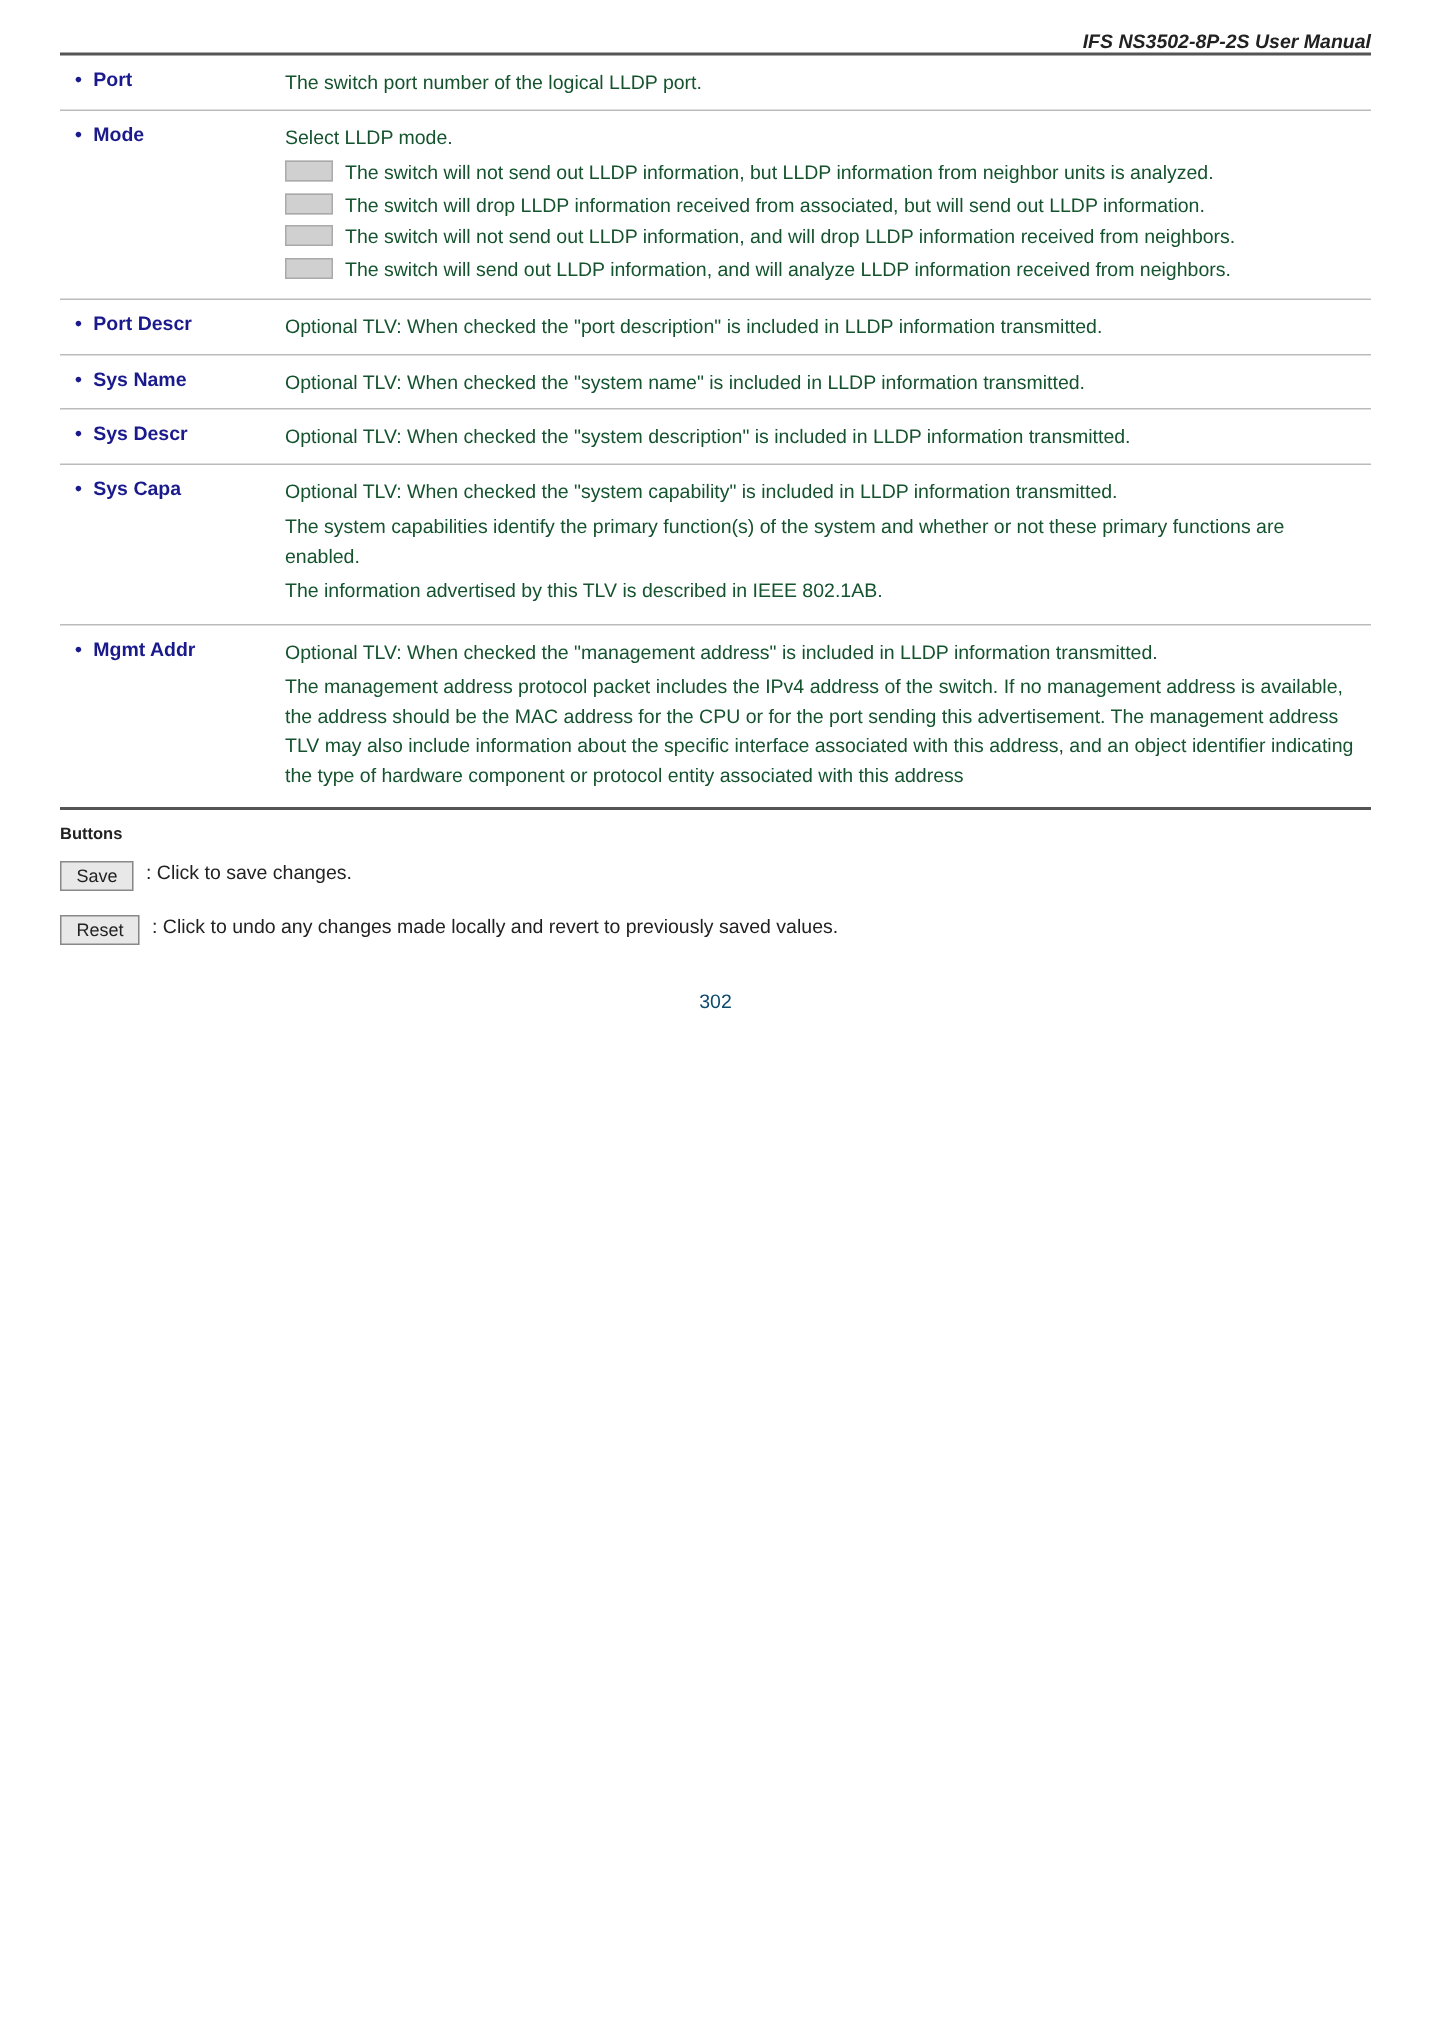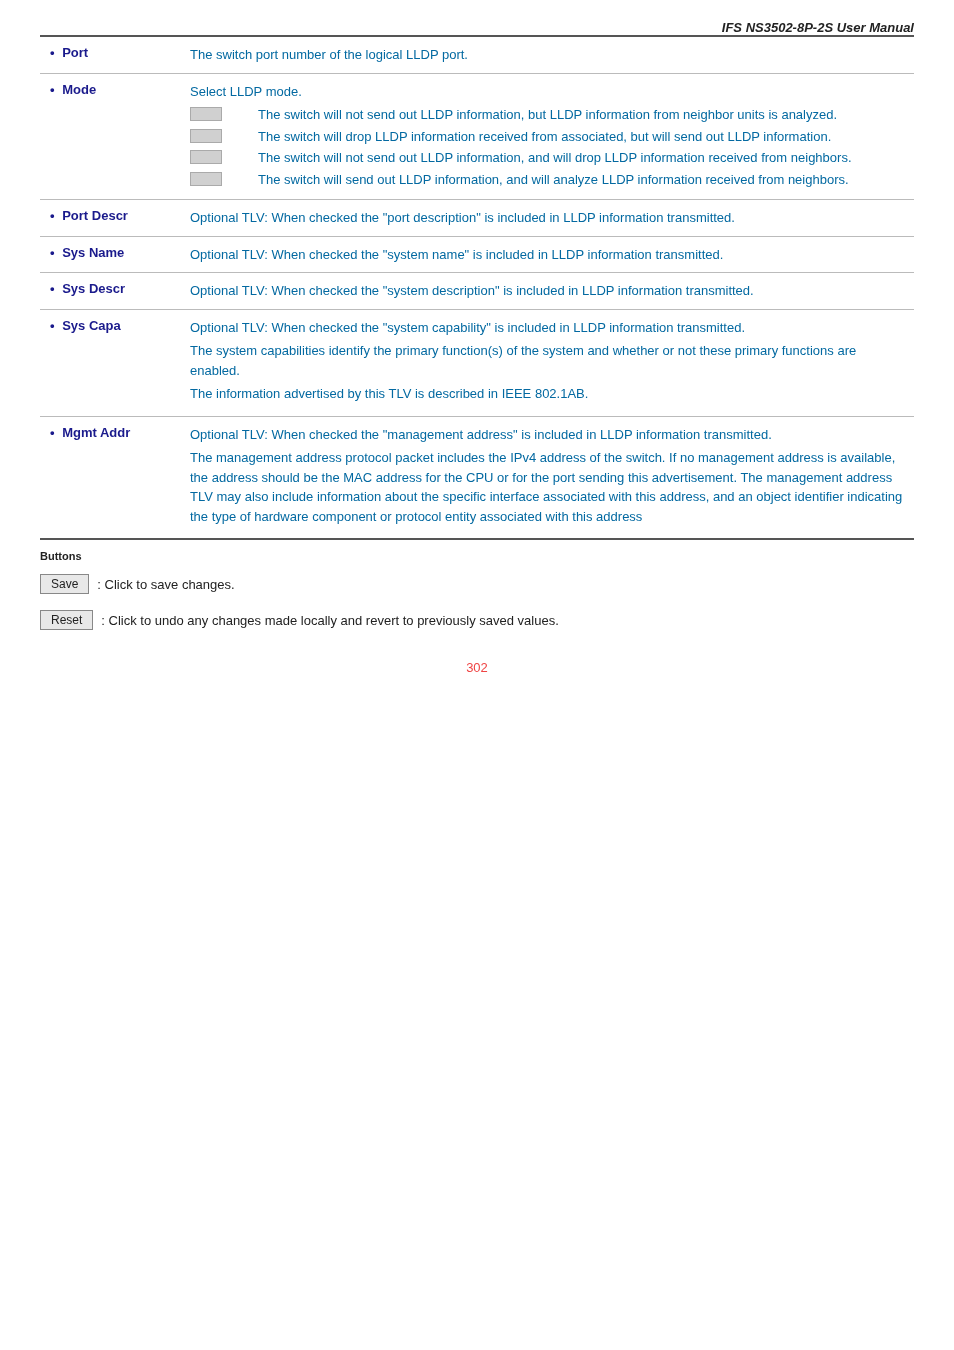--- a/index.html
+++ b/index.html
@@ -39,28 +39,27 @@
       width: 140px;
       font-weight: bold;
       color: #1a1a8c;
       white-space: nowrap;
     }
     td.label-cell .bullet {
       color: #1a1a8c;
       margin-right: 4px;
     }
     td.desc-cell {
-      color: #0369a1;
+      color: #14532d;
       line-height: 1.5;
     }
     .mode-item {
       display: flex;
       align-items: flex-start;
       margin-bottom: 2px;
-      gap: 28px;
     }
     .mode-box {
       display: inline-block;
       width: 32px;
       height: 14px;
       background: #d0d0d0;
       border: 1px solid #aaa;
       margin-right: 8px;
       margin-top: 2px;
       flex-shrink: 0;
@@ -71,40 +70,40 @@
     .buttons-section {
       margin-top: 10px;
     }
     .buttons-title {
       font-weight: bold;
       font-size: 11px;
       margin-bottom: 12px;
     }
     .button-row {
       display: flex;
-      align-items: center;
+      align-items: flex-start;
       margin-bottom: 16px;
     }
     .btn-box {
       display: inline-block;
       border: 1px solid #888;
       background: #e8e8e8;
       padding: 2px 10px;
       font-size: 12px;
       margin-right: 8px;
       white-space: nowrap;
       min-width: 44px;
       text-align: center;
       flex-shrink: 0;
     }
     .page-number {
       text-align: center;
       margin-top: 30px;
       font-size: 13px;
-      color: #ef4444;
+      color: #0c4a6e;
     }
   </style>
 </head>
 <body>
 
 <div class="header-right">IFS  NS3502-8P-2S  User Manual</div>
 
 <table>
   <tbody id="table-body">
   <tr>

